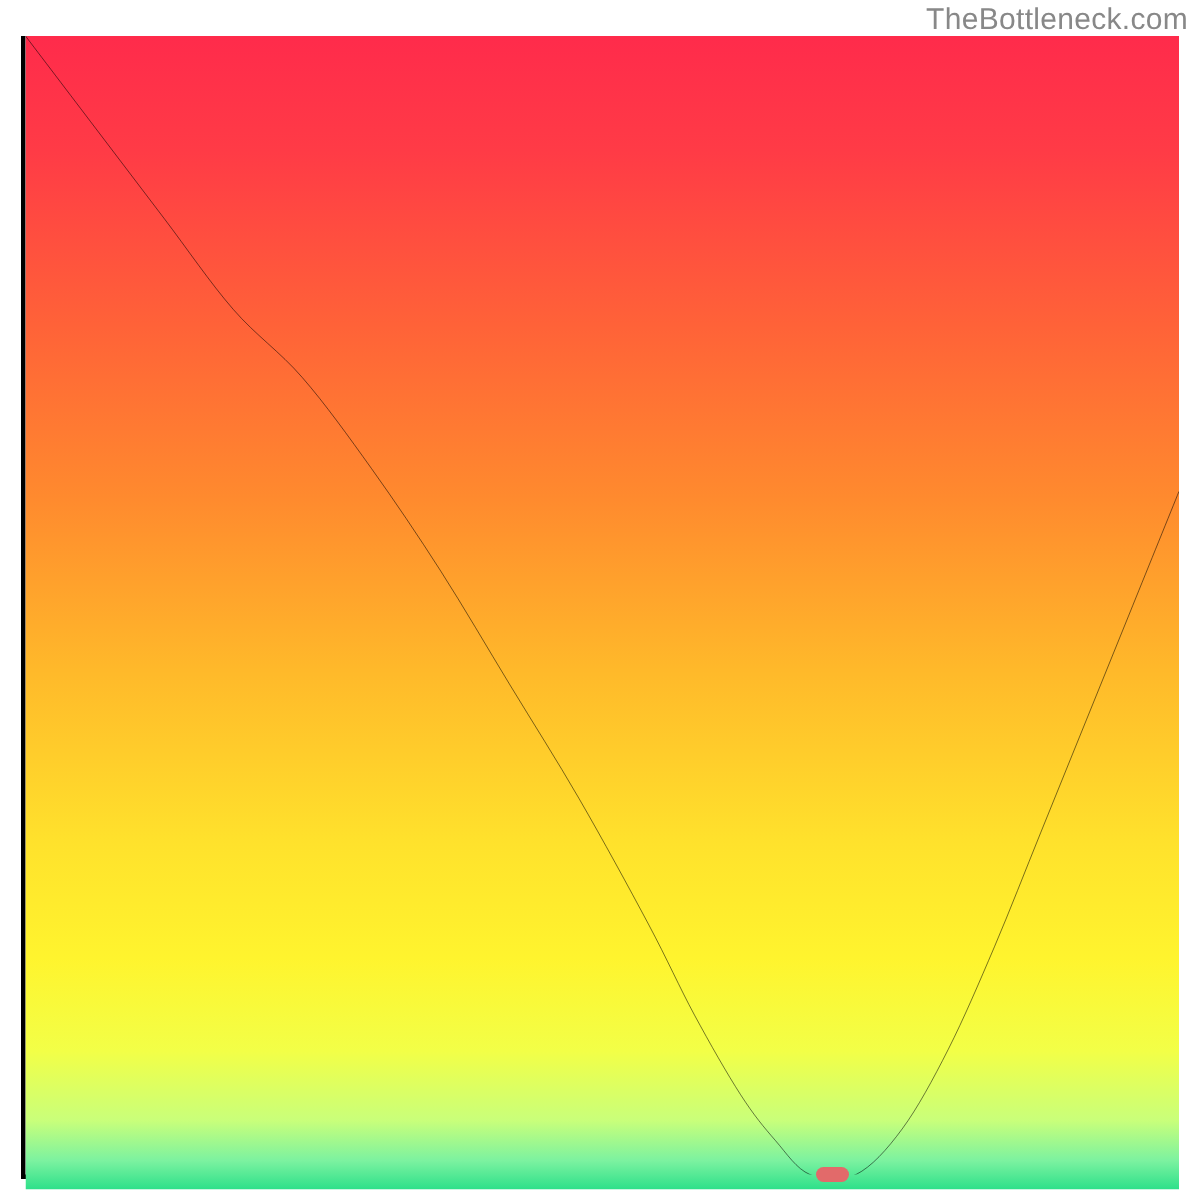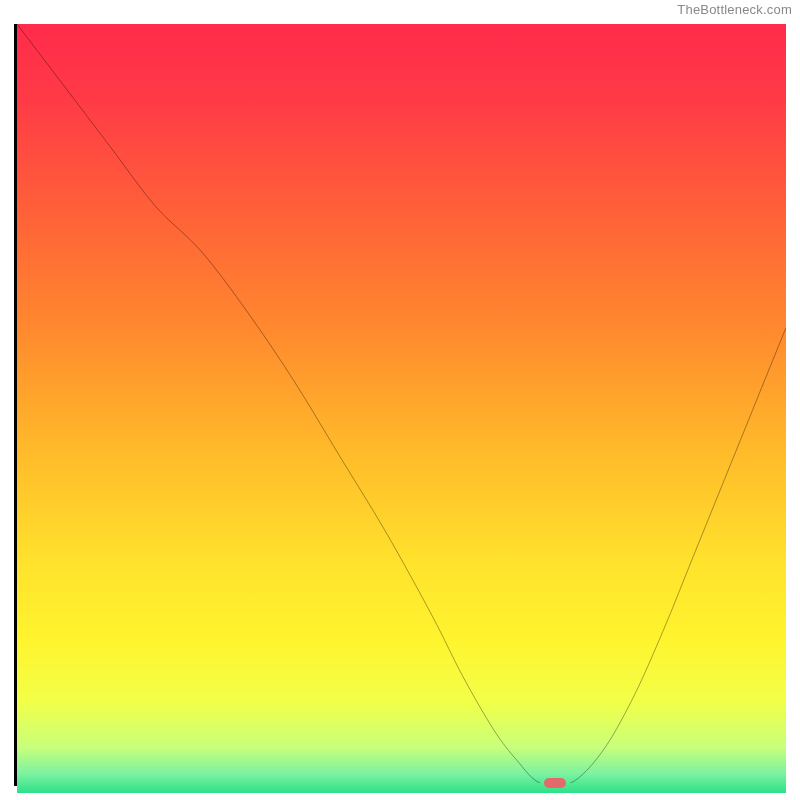--- a/index.html
+++ b/index.html
@@ -8,21 +8,21 @@
     width: 800px;
     height: 800px;
     background: #ffffff;
     overflow: hidden;
     font-family: Arial, Helvetica, sans-serif;
   }
   .watermark {
     position: absolute;
     top: 2px;
     right: 8px;
-    font-size: 13px;
+    font-size: 20px;
     color: #888888;
     letter-spacing: 0.2px;
     z-index: 10;
   }
   .plot-area {
     position: absolute;
     left: 14px;
     top: 24px;
     width: 772px;
     height: 762px;

